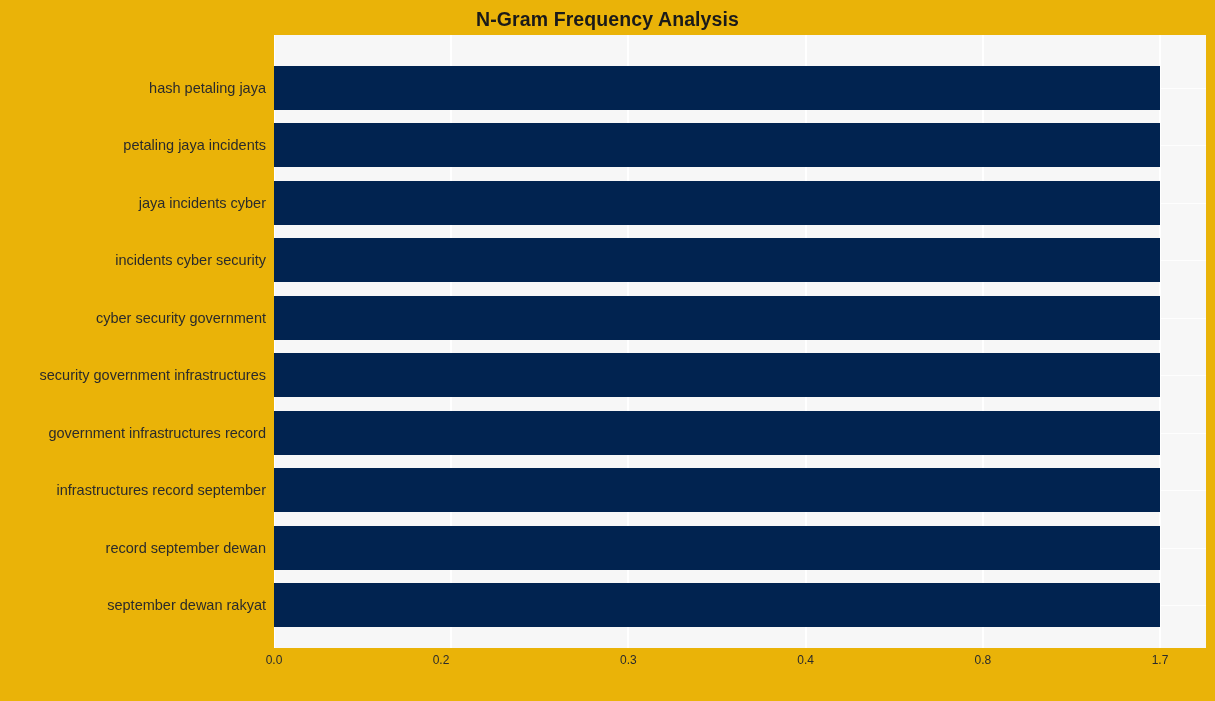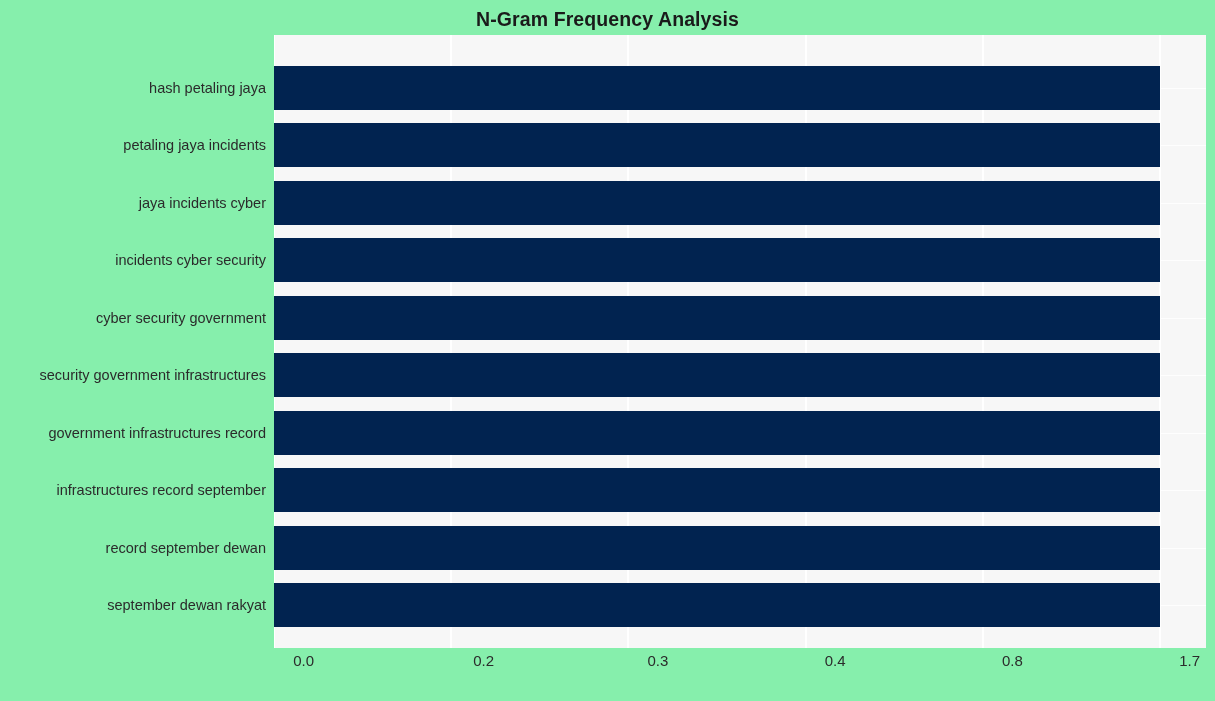--- a/index.html
+++ b/index.html
@@ -82,43 +82,43 @@
     line-height: 16px;
     white-space: nowrap;
   }
 
   
   .xtick {
     position: absolute;
     top: 652px;
     width: 80px;
     margin-left: -40px;
-    text-align: right;
-    font-size: 15px;
+    text-align: center;
+    font-size: 12px;
     color: #2b2b2b;
     line-height: 17px;
     white-space: nowrap;
   }
 
   #xaxis-label {
     position: absolute;
     left: 274px;
     top: 675px;
     width: 932px;
     text-align: center;
     font-size: 14.5px;
     color: #2b2b2b;
     line-height: 18px;
     white-space: nowrap;
   }
 </style>
 </head>
 <body>
 
-<div id="figure" style="background: #86efac; text-decoration: underline;">
+<div id="figure" style="background: #eab308; text-decoration: underline;">
 
   <div id="chart-title" style="color: rgb(26, 26, 26);">N-Gram Frequency Analysis</div>
 
   <div id="plot-area" style="background: rgb(247, 247, 247);">
     <div id="gridlines-h">
         <div class="hgrid" style="top: 53px; background: rgb(255, 255, 255); opacity: 0.85;"></div>
         <div class="hgrid" style="top: 110px; background: rgb(255, 255, 255); opacity: 0.85;"></div>
         <div class="hgrid" style="top: 168px; background: rgb(255, 255, 255); opacity: 0.85;"></div>
         <div class="hgrid" style="top: 225px; background: rgb(255, 255, 255); opacity: 0.85;"></div>
         <div class="hgrid" style="top: 283px; background: rgb(255, 255, 255); opacity: 0.85;"></div>
@@ -157,21 +157,21 @@
       <div class="ylabel" style="top: 252px; color: rgb(43, 43, 43);">incidents cyber security</div>
       <div class="ylabel" style="top: 309.5px; color: rgb(43, 43, 43);">cyber security government</div>
       <div class="ylabel" style="top: 367px; color: rgb(43, 43, 43);">security government infrastructures</div>
       <div class="ylabel" style="top: 424.5px; color: rgb(43, 43, 43);">government infrastructures record</div>
       <div class="ylabel" style="top: 482px; color: rgb(43, 43, 43);">infrastructures record september</div>
       <div class="ylabel" style="top: 539.5px; color: rgb(43, 43, 43);">record september dewan</div>
       <div class="ylabel" style="top: 597px; color: rgb(43, 43, 43);">september dewan rakyat</div>
     </div>
   <div id="xticks">
       <div class="xtick" style="left: 274px; color: rgb(43, 43, 43);">0.0</div>
-      <div class="xtick" style="left: 454px; color: rgb(43, 43, 43);">0.2</div>
+      <div class="xtick" style="left: 441px; color: rgb(43, 43, 43);">0.2</div>
       <div class="xtick" style="left: 628.4px; color: rgb(43, 43, 43);">0.3</div>
       <div class="xtick" style="left: 805.6px; color: rgb(43, 43, 43);">0.4</div>
       <div class="xtick" style="left: 982.8px; color: rgb(43, 43, 43);">0.8</div>
       <div class="xtick" style="left: 1160px; color: rgb(43, 43, 43);">1.7</div>
     </div>
 
 
 </div>
 
 </body></html>

